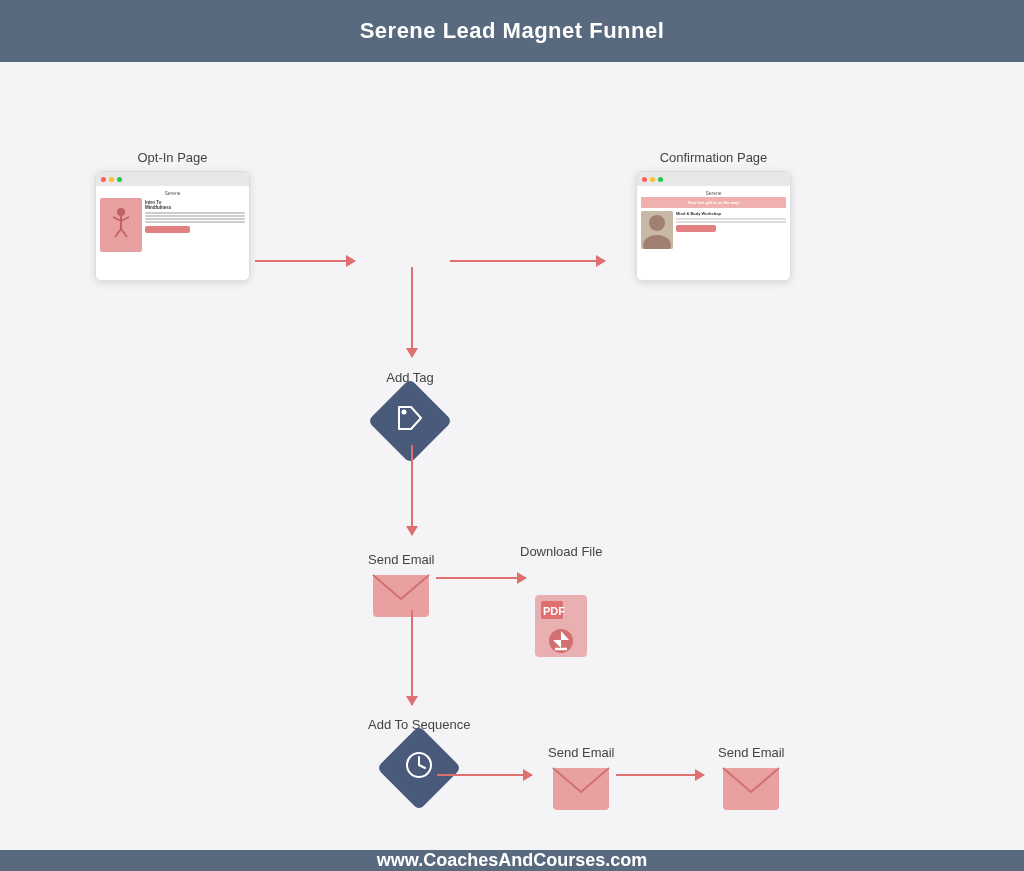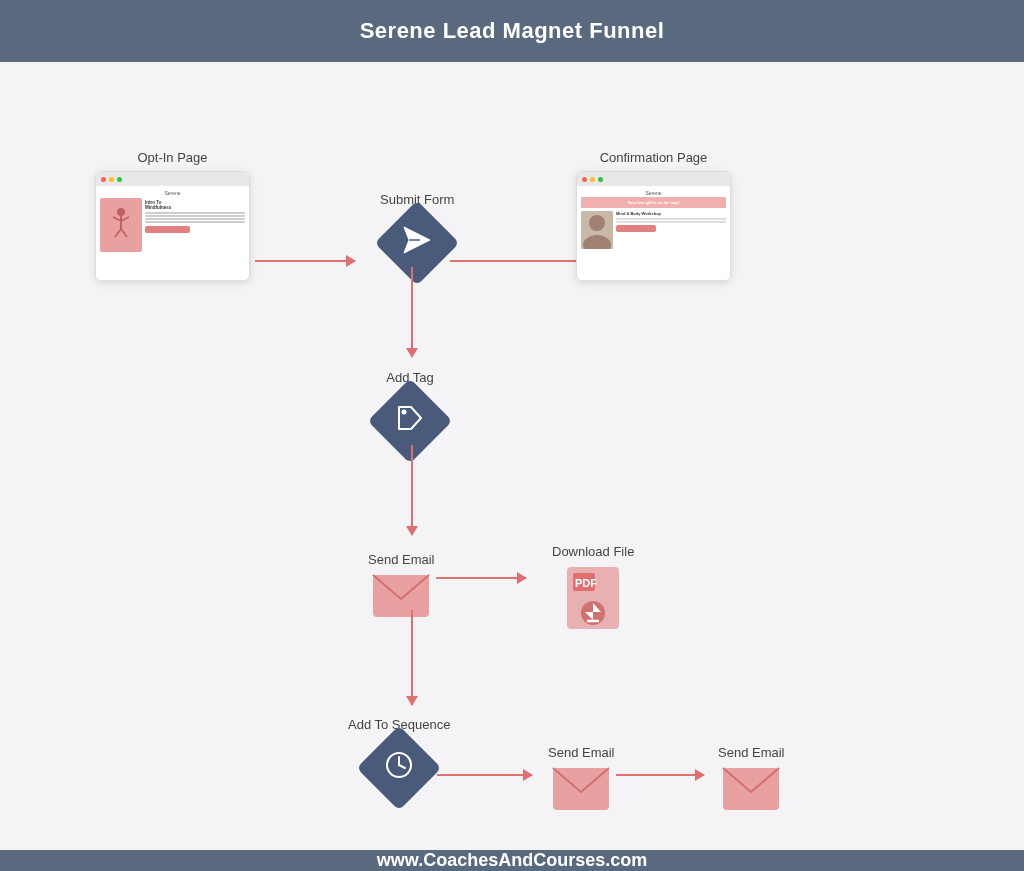--- a/index.html
+++ b/index.html
@@ -167,35 +167,24 @@
             <div style="height:2px; background:#ccc; margin-bottom:3px; border-radius:1px;"></div>
             <div style="background:#e08080; height:7px; width:45px; border-radius:2px;"></div>
           </div>
         </div>
       </div>
     </div>
   </div>
 
   <div class="h-connector" style="left: 255px; top: 198px; width: 100px;"></div>
 
-  <div class="node" style="left: 380px; top: 130px;">
-    <div class="node-label">Submit Form</div>
-    <div class="diamond diamond-dark">
-      <div class="diamond-inner">
-        <svg width="30" height="30" viewBox="0 0 30 30">
-          <polygon points="2,2 28,15 2,28 7,15" fill="white" stroke="white" stroke-linejoin="round"></polygon>
-          <line x1="7" y1="15" x2="18" y2="15" stroke="#4a5a7a" stroke-width="1.5"></line>
-        </svg>
-      </div>
-    </div>
-  </div>
 
   <div class="h-connector" style="left: 450px; top: 198px; width: 155px;"></div>
 
-  <div class="node" style="left: 576px; top: 88px;">
+  <div class="node" style="left: 636px; top: 88px;">
     <div class="node-label">Confirmation Page</div>
     <div class="browser-mockup">
       <div class="browser-bar">
         <div class="browser-dot dot-red"></div>
         <div class="browser-dot dot-yellow"></div>
         <div class="browser-dot dot-green"></div>
       </div>
       <div class="browser-content">
         <div style="font-size:5px; text-align:center; color:#555; margin-bottom:1px;">Serene</div>
         <div style="background:#f0b0b0; padding:3px; margin-bottom:3px; border-radius:1px; text-align:center;">
@@ -239,35 +228,35 @@
   <div class="node" style="left: 368px; top: 490px;">
     <div class="node-label">Send Email</div>
     <svg width="60" height="46" viewBox="0 0 60 46">
       <rect x="2" y="2" width="56" height="42" rx="4" fill="#e8a0a0"></rect>
       <polyline points="2,2 30,26 58,2" fill="none" stroke="#d07070" stroke-width="2"></polyline>
     </svg>
   </div>
 
   <div class="h-connector" style="left: 436px; top: 515px; width: 90px;"></div>
 
-  <div class="node" style="left: 552px; top: 482px;">
+  <div class="node" style="left: 520px; top: 482px; gap: 28px;">
     <div class="node-label">Download File</div>
     <svg width="56" height="66" viewBox="0 0 56 66">
       <rect x="2" y="2" width="52" height="62" rx="4" fill="#e8b0b0"></rect>
       <rect x="8" y="8" width="22" height="18" rx="2" fill="#e07070"></rect>
       <text x="10" y="22" font-size="11" font-weight="bold" fill="white" font-family="Arial">PDF</text>
       <circle cx="28" cy="48" r="12" fill="#d07070"></circle>
       <polygon points="28,38 28,55 20,47 36,47" fill="white"></polygon>
       <line x1="22" y1="56" x2="34" y2="56" stroke="white" stroke-width="2.5"></line>
     </svg>
   </div>
 
   <div class="v-connector" style="left: 411px; top: 548px; height: 95px;"></div>
 
-  <div class="node" style="left: 348px; top: 655px;">
+  <div class="node" style="left: 368px; top: 655px;">
     <div class="node-label">Add To Sequence</div>
     <div class="diamond diamond-dark" style="background:#4a5a7a;">
       <div class="diamond-inner">
         <svg width="30" height="30" viewBox="0 0 30 30">
           <circle cx="15" cy="15" r="12" fill="none" stroke="white" stroke-width="2"></circle>
           <line x1="15" y1="7" x2="15" y2="15" stroke="white" stroke-width="2" stroke-linecap="round"></line>
           <line x1="15" y1="15" x2="21" y2="18" stroke="white" stroke-width="2" stroke-linecap="round"></line>
         </svg>
       </div>
     </div>

